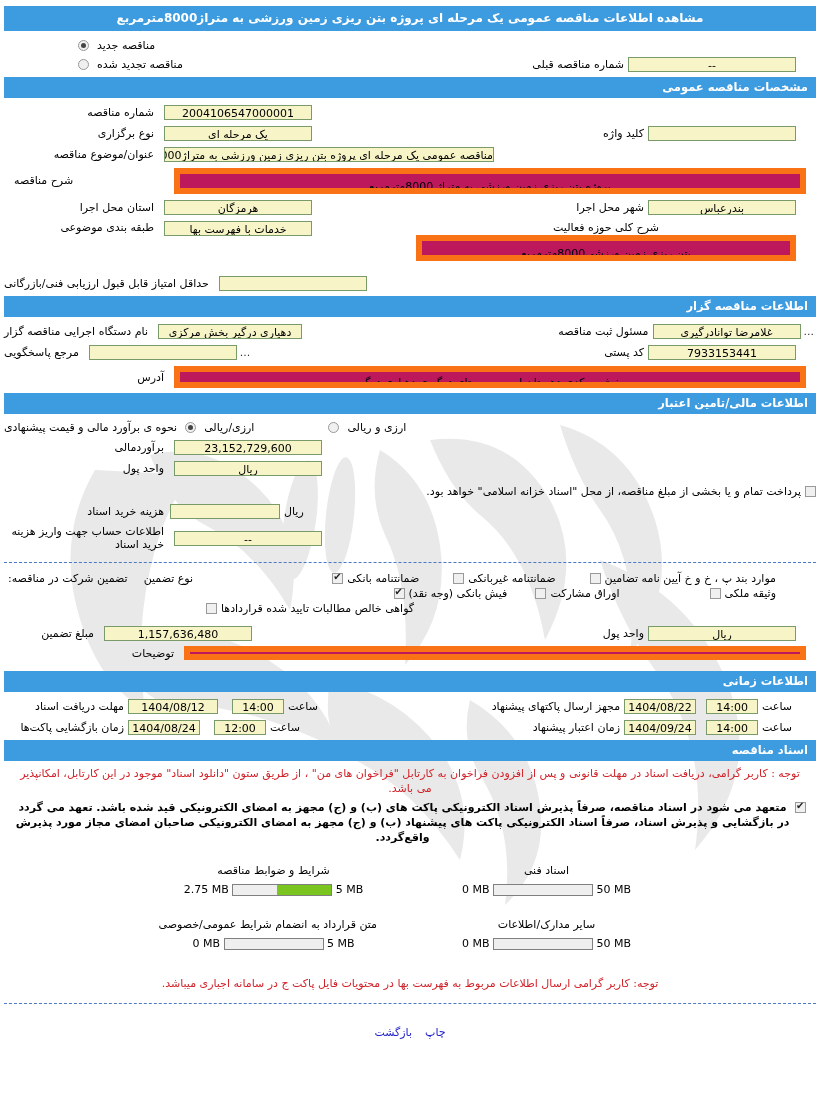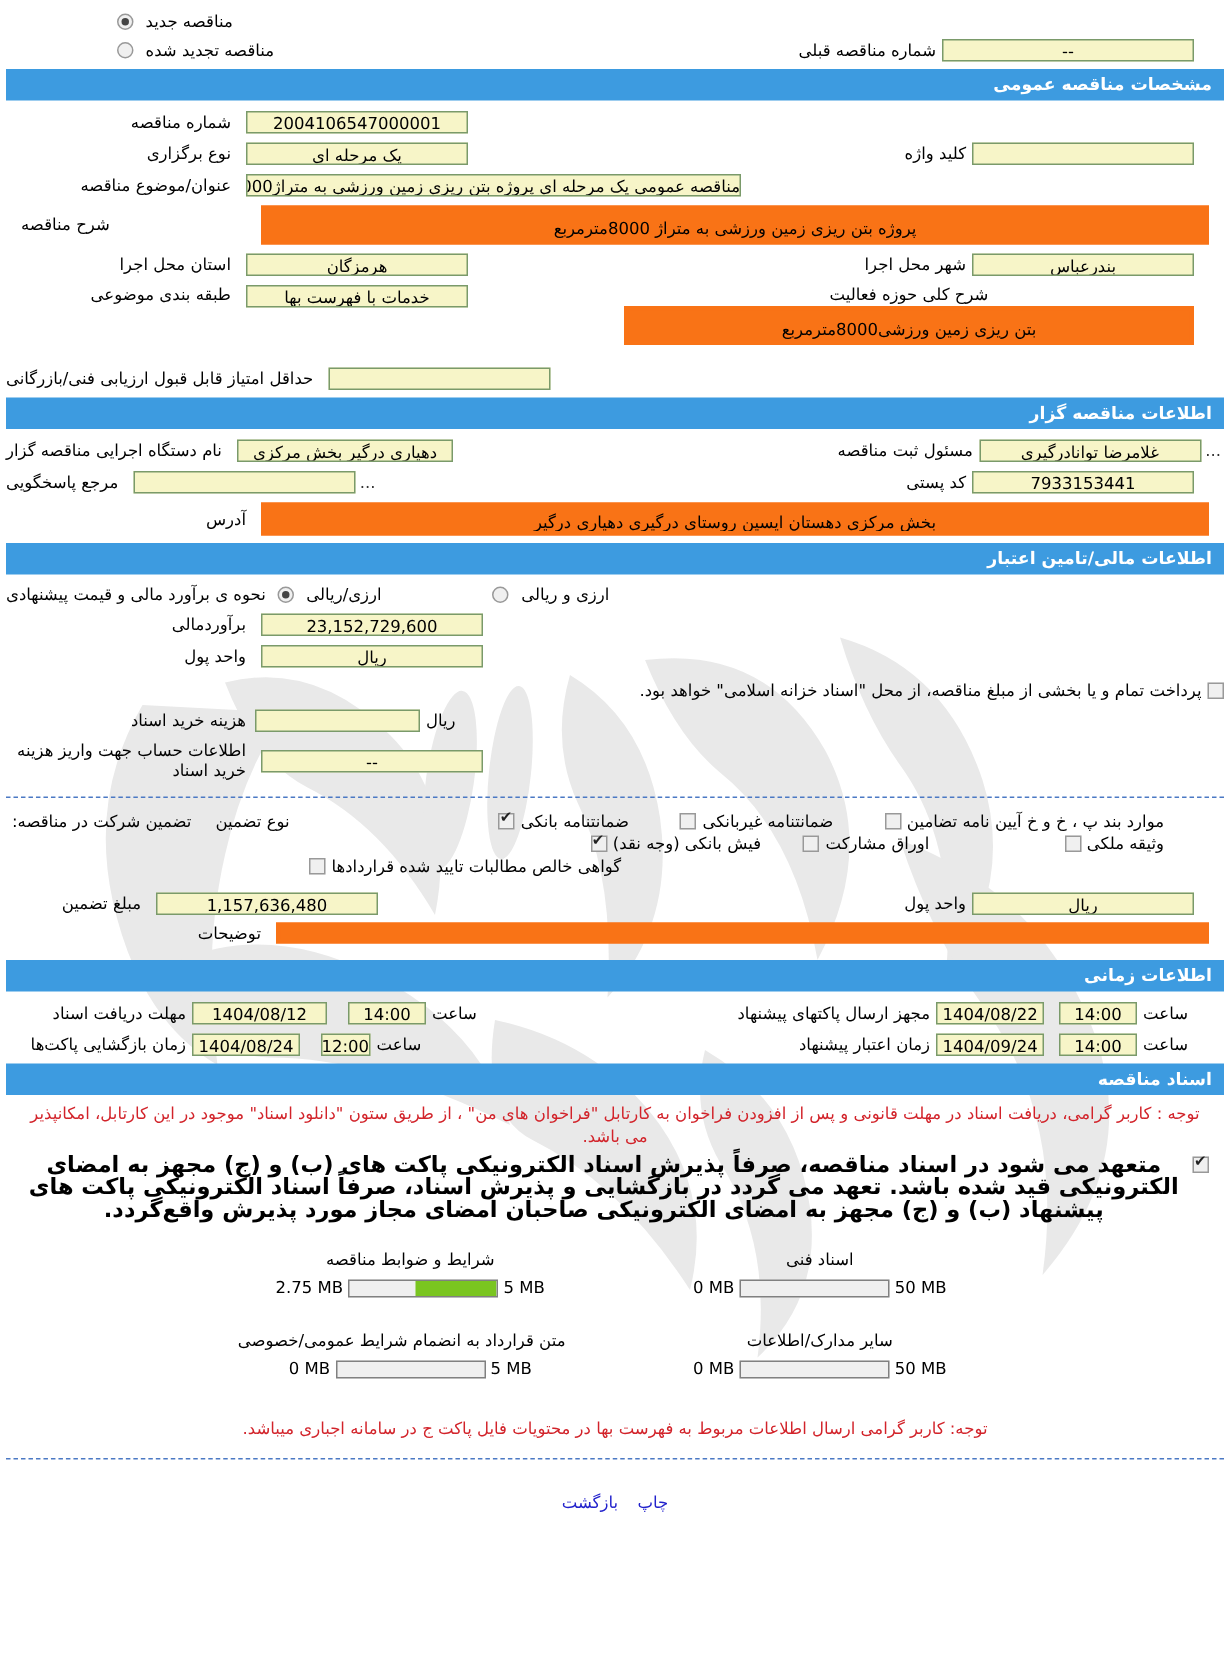--- a/index.html
+++ b/index.html
@@ -65,22 +65,22 @@
     border: 1px solid #7a9a6a;
     height: 15px;
     line-height: 15px;
     font-size: 11px;
     text-align: center;
     box-sizing: border-box;
     overflow: hidden;
     white-space: nowrap;
   }
   .fld.white {
-    background: #f97316;
-    border: 3px solid #f97316;
+    background: #be185d;
+    border: 6px solid #f97316;
   }
   .fld.tall {
     height: 26px;
     line-height: 26px;
   }
   .dots { font-size: 11px; color: #333; padding: 0 3px; }
 
   
   .radio, .cbx {
     width: 11px;
@@ -131,21 +131,21 @@
   }
   .mb { font-size: 11px; direction: ltr; display: inline-block; }
 
   .dashed {
     border: 0;
     border-top: 1px dashed #4b79c4;
     margin: 8px 4px;
     height: 0;
   }
   .redtxt { color: #d2232a; font-size: 11px; line-height: 15px; }
-  .boldtxt { font-weight: bold; font-size: 15px; line-height: 15px; }
+  .boldtxt { font-weight: bold; font-size: 11px; line-height: 15px; }
   a.link { color: #2222cc; font-size: 11px; text-decoration: none; }
 </style>
 </head>
 <body>
 
 <div id="watermark">
   <svg width="820" height="1114" viewBox="0 0 820 1114" aria-hidden="true">
     <g fill="#e8e8e8" opacity="0.95">
       <path d="M95 470 q-35 60 -20 130 q18 80 70 110 q-10 -75 5 -140 q12 -55 40 -95 z"></path>
       <path d="M150 455 q60 -15 110 35 q45 45 30 120 q-35 -60 -85 -85 q-35 -18 -55 -70 z"></path>
@@ -157,20 +157,21 @@
       <path d="M120 640 q60 -25 130 10 q70 35 90 100 q-90 -45 -160 -45 q-45 0 -60 -65 z"></path>
       <path d="M330 680 q70 15 110 70 q35 50 20 110 q-45 -70 -105 -100 q-35 -18 -25 -80 z"></path>
       <path d="M470 700 q60 35 70 105 q8 60 -35 100 q10 -75 -25 -130 q-20 -35 -10 -75 z"></path>
       <path d="M600 560 q95 35 130 130 q30 85 -35 160 q15 -105 -40 -180 q-35 -48 -55 -110 z"></path>
     </g>
   </svg>
 </div>
 
 <div id="page">
 
+  <div class="bar title">مشاهده اطلاعات مناقصه عمومی یک مرحله ای پروژه بتن ریزی زمین ورزشی به متراژ8000مترمربع</div>
 
   <div style="padding:5px 0 2px 0;">
     <div class="row" style="justify-content:flex-start; padding-right:0; margin-right:0;">
       <div style="margin-right:auto;"></div>
       <span class="ctrl-line" style="margin-left:78px;">
         <span class="lbl">مناقصه جدید</span>
         <span class="radio on"></span>
       </span>
     </div>
     <div class="row" style="padding-top:2px;">
@@ -397,21 +398,21 @@
 
     <div class="row">
       <div style="width:24px;"></div>
       <span class="lbl">ساعت</span>
       <span class="fld" style="width:52px;">14:00</span>
       <div style="width:10px;"></div>
       <span class="fld" style="width:72px;">1404/09/24</span>
       <span class="lbl">زمان اعتبار پیشنهاد</span>
       <div style="margin-right:auto;"></div>
       <span class="lbl">ساعت</span>
-      <span class="fld" style="width:33px; margin-left:4px;">12:00</span>
+      <span class="fld" style="width:52px; margin-left:4px;">12:00</span>
       <div style="width:10px;"></div>
       <span class="fld" style="width:72px;">1404/08/24</span>
       <span class="lbl" style="width:120px; text-align:right;">زمان بازگشایی پاکت‌ها</span>
     </div>
   </div>
 
   <div class="bar">اسناد مناقصه</div>
 
   <div style="padding:5px 14px 2px 14px;">
 

